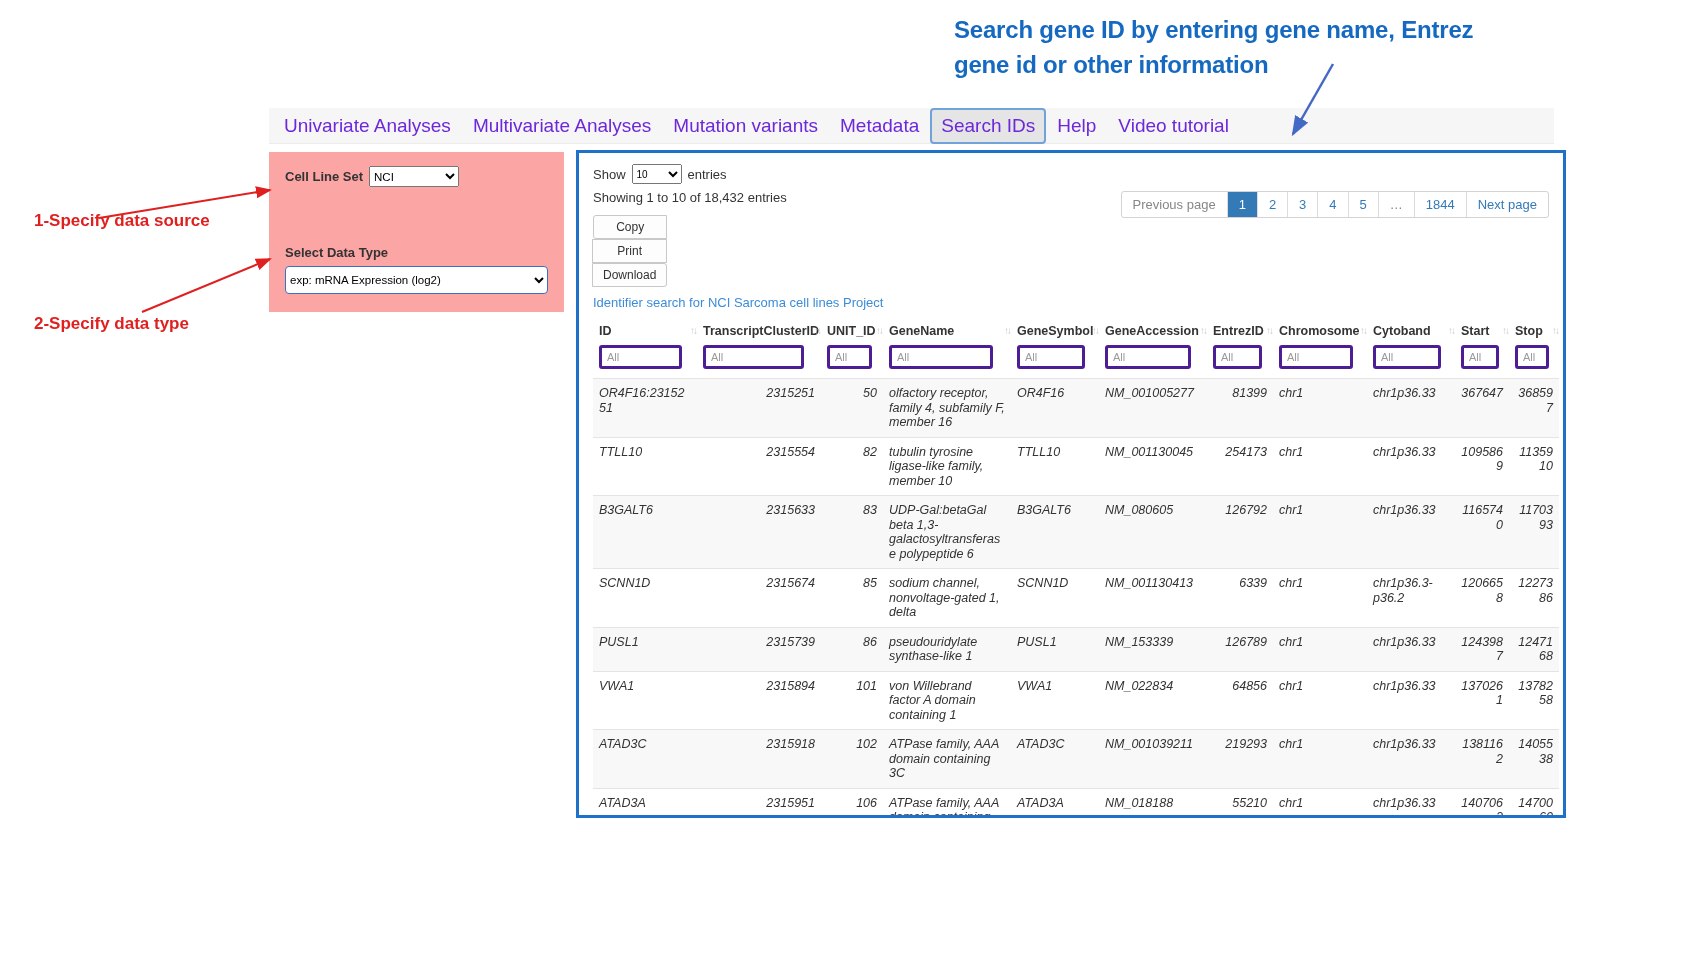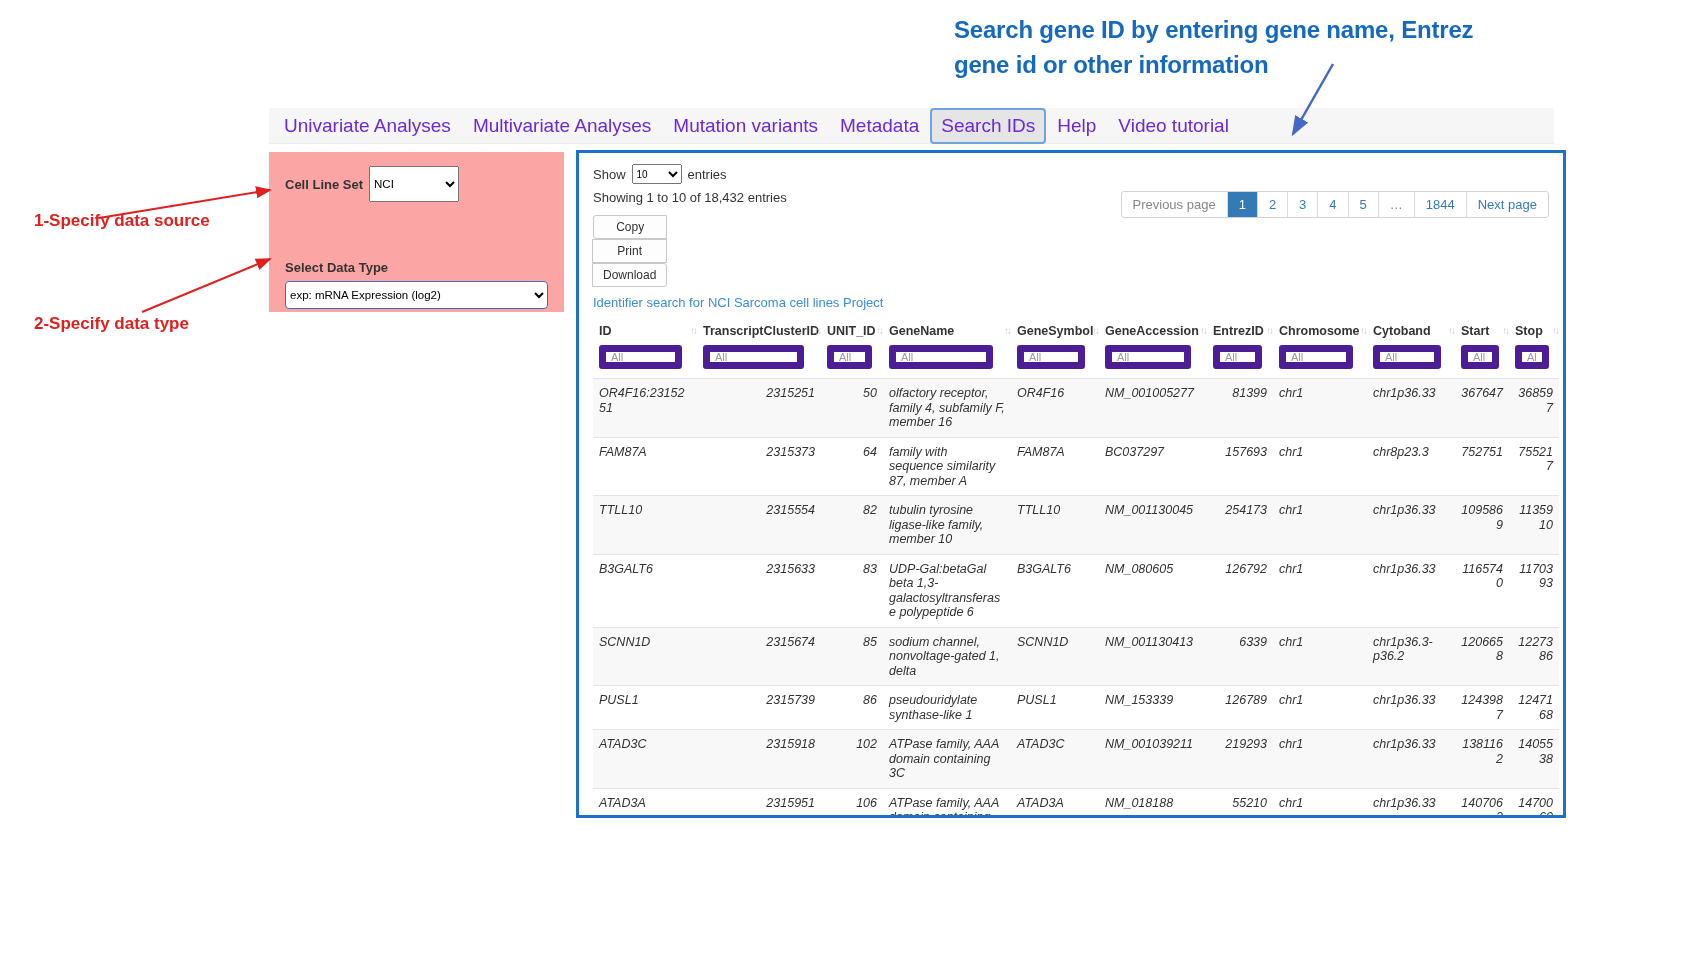--- a/index.html
+++ b/index.html
@@ -17,21 +17,21 @@
   
   .navbar { position:absolute; left:245px; top:108px; width:1285px; height:36px; background:#f6f6f6;
             display:flex; align-items:center; padding:0 4px; border-bottom:1px solid #ececec; }
   .nav-tab { font-size:19px; color:#6d28d9; padding:7px 11px; white-space:nowrap; cursor:default; }
   .nav-tab.active { background:#e5e5e5; border:2px solid #70a3d9; border-radius:4px; padding:5px 9px; }
 
   
   .sidebar { position:absolute; left:245px; top:152px; width:295px; height:160px; background:#fca5a5; padding:14px 16px; }
   .blab { font-weight:bold; font-size:13px; color:#333; }
   .cls-row { display:flex; align-items:center; gap:6px; }
-  .cls-select { width:90px; height:36px; font-size:11.5px; font-family:"Liberation Sans",sans-serif; }
+  .cls-select { width:90px; height:21px; font-size:11.5px; font-family:"Liberation Sans",sans-serif; }
   .dtype { margin-top:56px; }
   .dtype-select { margin-top:5px; width:100%; height:28px; font-size:11.5px; border:1px solid #3a6fc2;
                   border-radius:4px; background:#fff; font-family:"Liberation Sans",sans-serif; }
 
   
   .main-panel { position:absolute; left:552px; top:150px; width:990px; height:668px; background:#fff;
                 border:3px solid #1d71c8; padding:10px 14px; overflow:hidden; }
   .show-row { display:flex; align-items:center; gap:6px; font-size:13px; color:#333; height:22px; }
   .len-select { width:50px; height:20px; font-size:10px; font-family:"Liberation Sans",sans-serif; }
   .info { margin-top:5px; font-size:13px; color:#333; height:17px; }
@@ -48,21 +48,21 @@
   .dt-btn:first-child { border-radius:3px 0 0 3px; margin-left:0; }
   .dt-btn:last-child { border-radius:0 3px 3px 0; }
   .id-link { display:block; margin-top:8px; font-size:13px; color:#3c8cd8; text-decoration:none; height:17px; cursor:pointer; }
 
   
   table.dt { width:100%; margin-top:6px; border-collapse:collapse; table-layout:fixed; }
   table.dt thead th { font-size:12.5px; font-weight:bold; color:#333; text-align:left; padding:6px 14px 5px 6px;
                       position:relative; white-space:nowrap; overflow:hidden; }
   .sort-icon { position:absolute; right:1px; top:7px; font-size:10px; color:#c9c9c9; letter-spacing:-2px; font-weight:normal; }
   tr.filter-row td { padding:2px 6px 9px 6px; }
-  tr.filter-row input { width:90%; min-width:26px; height:24px; border:7px solid #4c1d95; border-radius:3px;
+  tr.filter-row input { width:90%; min-width:26px; height:24px; border:3px solid #4c1d95; border-radius:3px;
                         font-size:11px; padding:2px 5px; color:#444; font-family:"Liberation Sans",sans-serif; }
   tr.filter-row input::placeholder { color:#9a9a9a; }
   table.dt tbody td { font-size:12.5px; color:#333; padding:7px 6px; line-height:14.5px; vertical-align:top;
                       word-wrap:break-word; }
   table.dt tbody tr { border-top:1px solid #e4e4e4;font-style:italic; }
   table.dt tbody tr:nth-child(odd) { background:#f8f8f8; }
   td.num { text-align:right; padding-right:12px; }
 </style>
 </head>
 <body>
@@ -192,33 +192,20 @@
             <td>olfactory receptor, family 4, subfamily F, member 16</td>
             <td>OR4F16</td>
             <td>NM_001005277</td>
             <td class="num">81399</td>
             <td>chr1</td>
             <td>chr1p36.33</td>
             <td class="num">367647</td>
             <td class="num">368597</td>
           </tr>
           <tr>
-            <td>FAM87A</td>
-            <td class="num">2315373</td>
-            <td class="num">64</td>
-            <td>family with sequence similarity 87, member A</td>
-            <td>FAM87A</td>
-            <td>BC037297</td>
-            <td class="num">157693</td>
-            <td>chr1</td>
-            <td>chr8p23.3</td>
-            <td class="num">752751</td>
-            <td class="num">755217</td>
-          </tr>
-          <tr>
             <td>TTLL10</td>
             <td class="num">2315554</td>
             <td class="num">82</td>
             <td>tubulin tyrosine ligase-like family, member 10</td>
             <td>TTLL10</td>
             <td>NM_001130045</td>
             <td class="num">254173</td>
             <td>chr1</td>
             <td>chr1p36.33</td>
             <td class="num">1095869</td>
@@ -257,20 +244,33 @@
             <td>pseudouridylate synthase-like 1</td>
             <td>PUSL1</td>
             <td>NM_153339</td>
             <td class="num">126789</td>
             <td>chr1</td>
             <td>chr1p36.33</td>
             <td class="num">1243987</td>
             <td class="num">1247168</td>
           </tr>
           <tr>
+            <td>VWA1</td>
+            <td class="num">2315894</td>
+            <td class="num">101</td>
+            <td>von Willebrand factor A domain containing 1</td>
+            <td>VWA1</td>
+            <td>NM_022834</td>
+            <td class="num">64856</td>
+            <td>chr1</td>
+            <td>chr1p36.33</td>
+            <td class="num">1370261</td>
+            <td class="num">1378258</td>
+          </tr>
+          <tr>
             <td>ATAD3C</td>
             <td class="num">2315918</td>
             <td class="num">102</td>
             <td>ATPase family, AAA domain containing 3C</td>
             <td>ATAD3C</td>
             <td>NM_001039211</td>
             <td class="num">219293</td>
             <td>chr1</td>
             <td>chr1p36.33</td>
             <td class="num">1381162</td>

